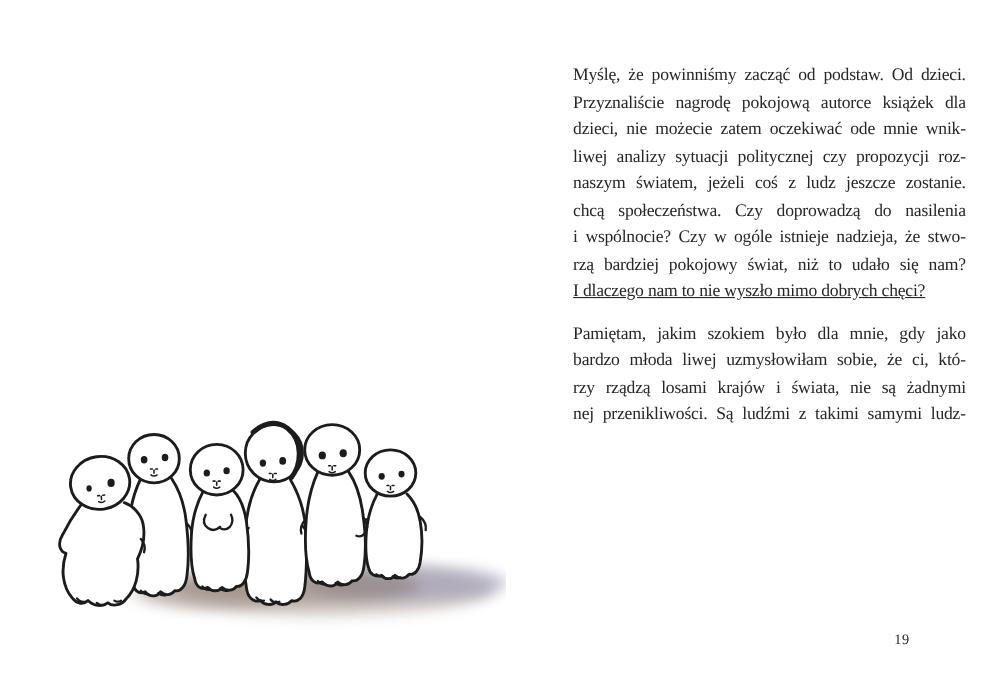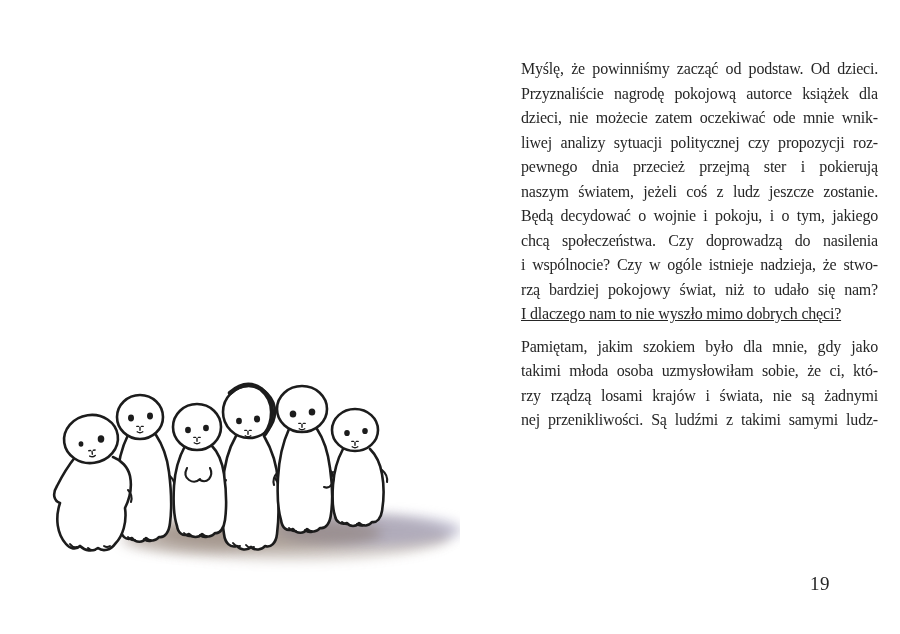--- a/index.html
+++ b/index.html
@@ -20,38 +20,38 @@
   }
   .text-column {
     position: absolute;
     left: 521px;
     top: 57px;
     width: 357px;
     color: var(--text-color, #262626);
     font-size: 16px;
     letter-spacing: -0.2px;
   }
-  .paragraph + .paragraph { margin-top: 8px; }
+  .paragraph + .paragraph { margin-top: 14px; }
   .line {
     height: 24.5px;
     line-height: 24.5px;
     overflow: hidden;
     text-align: justify;
     text-align-last: justify;
     white-space: normal;
   }
   .line.para-end { text-align-last: left; text-decoration: underline; }
   .page-number {
     position: absolute;
     left: 799px;
     top: 573px;
     width: 42px;
     text-align: center;
     color: var(--text-color, #262626);
-    font-size: 19px;
+    font-size: 13px;
     letter-spacing: 0.5px;
   }
 </style>
 </head>
 <body>
 
 <div class="page">
 
   <svg class="illo" viewBox="0 0 420 210" xmlns="http://www.w3.org/2000/svg">
     <defs>
@@ -142,30 +142,28 @@
       <use href="#muz" transform="translate(52,79) rotate(-6)" fill="none" stroke-width="1.4"></use>
     </g>
   </svg>
 
   <div class="text-column">
       <div class="paragraph">
         <div class="line">Myślę, że powinniśmy zacząć od podstaw. Od dzieci.</div>
         <div class="line">Przyznaliście nagrodę pokojową autorce książek dla</div>
         <div class="line">dzieci, nie możecie zatem oczekiwać ode mnie wnik-</div>
         <div class="line">liwej analizy sytuacji politycznej czy propozycji roz-</div>
-        <div class="line">pewnego dnia przecież przejmą ster i pokierują</div>
         <div class="line">naszym światem, jeżeli coś z ludz jeszcze zostanie.</div>
-        <div class="line">Będą decydować o wojnie i pokoju, i o tym, jakiego</div>
         <div class="line">chcą społeczeństwa. Czy doprowadzą do nasilenia</div>
         <div class="line">i wspólnocie? Czy w ogóle istnieje nadzieja, że stwo-</div>
         <div class="line">rzą bardziej pokojowy świat, niż to udało się nam?</div>
         <div class="line para-end">I dlaczego nam to nie wyszło mimo dobrych chęci?</div>
       </div>
       <div class="paragraph">
         <div class="line">Pamiętam, jakim szokiem było dla mnie, gdy jako</div>
-        <div class="line">takimi młoda osoba uzmysłowiłam sobie, że ci, któ-</div>
+        <div class="line">bardzo młoda liwej uzmysłowiłam sobie, że ci, któ-</div>
         <div class="line">rzy rządzą losami krajów i świata, nie są żadnymi</div>
         <div class="line">nej przenikliwości. Są ludźmi z takimi samymi ludz-</div>
       </div>
     </div>
 
   <div class="page-number">19</div>
 </div>
 
 </body></html>

